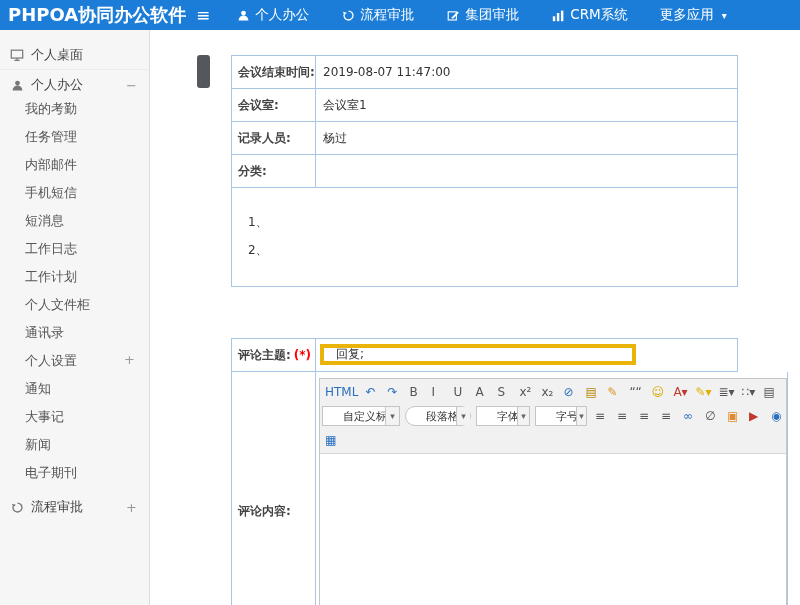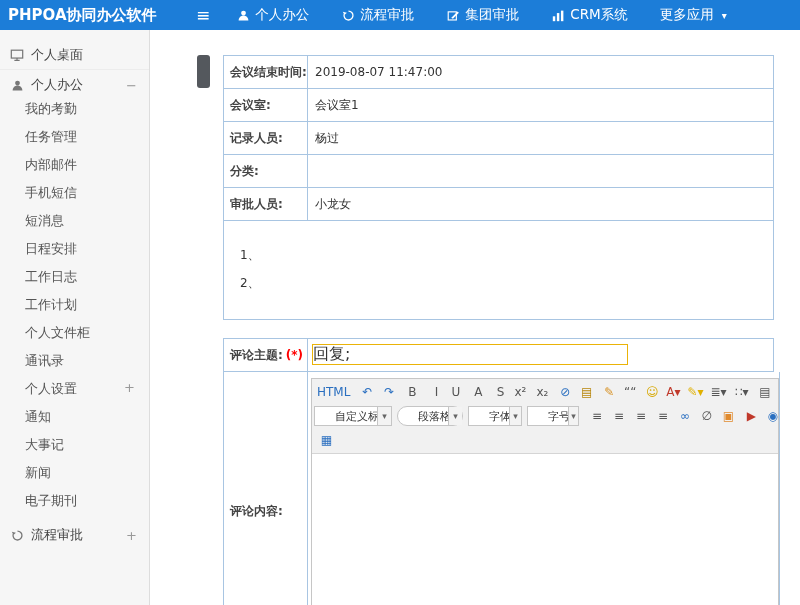--- a/index.html
+++ b/index.html
@@ -7,21 +7,21 @@
   body {
     width:800px; height:605px; overflow:hidden; position:relative;
     font-family:"DejaVu Sans","Liberation Sans",sans-serif;
     background:#fff; color:#333;
   }
   
   .topbar {
     position:absolute; top:0; left:0; width:800px; height:30px;
     background:#1c7dd8; color:#fff; display:flex; align-items:center;
   }
-  .brand { width:152px; padding-left:8px; font-size:15px; font-weight:bold; white-space:nowrap; }
+  .brand { width:152px; padding-left:8px; font-size:18px; font-weight:bold; white-space:nowrap; }
   .hamburger { margin-left:44px; font-size:17px; cursor:pointer; line-height:30px; }
   .topnav { display:flex; margin-left:26px; gap:32px; font-size:13.5px; }
   .nav-item { display:flex; align-items:center; gap:5px; cursor:pointer; white-space:nowrap; }
   .nicon { display:inline-flex; width:14px; height:14px; align-items:center; justify-content:center; }
   .nicon svg { display:block; }
   .nav-caret { font-size:10px; margin-left:3px; }
 
   
   .sidebar {
     position:absolute; top:30px; left:0; width:150px; height:575px;
@@ -39,51 +39,51 @@
     padding:0 14px 0 25px; font-size:13px; color:#555; cursor:pointer;
   }
 
   
   .content { position:absolute; left:150px; top:30px; width:650px; height:575px; background:#fff; }
   .vscroll { position:absolute; left:46px; top:0; width:15px; height:575px; }
   .vthumb { position:absolute; left:1px; top:25px; width:13px; height:33px; background:#54585d; border-radius:3px; cursor:pointer; }
 
   .pane { position:absolute; left:65px; top:0; width:585px; height:575px; }
   .form-table {
-    position:absolute; left:8px; width:551px; font-size:12px; color:#333;
+    position:absolute; left:16px; width:507px; font-size:12px; color:#333;
     border-top:1px solid #a8c5e2; border-left:1px solid #a8c5e2; background:#fff;
   }
   .form-table.first { top:25px; }
   .form-table.second { top:308px; }
   .f-row { display:flex; border-bottom:1px solid #a8c5e2; }
   .f-label {
     width:84px; min-height:32px; line-height:32px; padding-left:6px;
     border-right:1px solid #a8c5e2; font-weight:bold; color:#444; flex-shrink:0;
   }
   .f-value { flex:1; line-height:32px; padding-left:7px; border-right:1px solid #a8c5e2; }
   .f-content {
     border-bottom:1px solid #a8c5e2; border-right:1px solid #a8c5e2;
     height:99px; padding:20px 0 0 16px; line-height:28px;
   }
   .req { color:#f00; margin-left:3px; font-weight:bold; }
   .row-subject .f-value { line-height:normal; padding:5px 0 0 2px; }
   input.subject {
-    width:316px; height:21px; border:1px solid #eab308; font-size:16px;
-    padding:0 0; margin-left:2px; font-family:inherit; color:#333;
+    width:316px; height:21px; border:4px solid #eab308; font-size:12px;
+    padding:0 12px; margin-left:2px; font-family:inherit; color:#333;
   }
   .row-content { height:280px; }
   .row-content .f-label { display:flex; align-items:center; line-height:normal; }
   .row-content .f-value { line-height:normal; padding:0; }
 
   
   .editor { margin:6px 0 0 3px; width:468px; border:1px solid #c6c6c6; background:#fff; }
   .ke-toolbar { background:#f1f1f1; border-bottom:1px solid #d5d5d5; padding:1px 2px; }
   .ke-row { display:flex; align-items:center; height:24px; gap:1px; }
   .ke-btn {
-    min-width:21px; height:20px; display:inline-flex; align-items:center; justify-content:flex-end;
+    min-width:21px; height:20px; display:inline-flex; align-items:center; justify-content:flex-start;
     padding:0 2px; cursor:pointer; border:1px solid transparent; border-radius:2px;
   }
   .ke-btn .g { font-size:12px; color:#555; line-height:1; white-space:nowrap; }
   .ke-select {
     height:20px; background:#fff; border:1px solid #c5c5c5; display:inline-flex;
     align-items:center; font-size:11px; color:#333; margin-right:4px; cursor:pointer;
   }
   .ke-select .lbl { padding:0 20px; white-space:nowrap; overflow:hidden; flex:1; }
   .ke-select .car {
     width:14px; height:100%; border-left:1px solid #c5c5c5; display:flex;
@@ -187,24 +187,20 @@
       <div class="side-item">
         <span>手机短信</span>
         <span class="toggle"></span>
       </div>
 
       <div class="side-item">
         <span>短消息</span>
         <span class="toggle"></span>
       </div>
 
-      <div class="side-item">
-        <span>日程安排</span>
-        <span class="toggle"></span>
-      </div>
 
       <div class="side-item">
         <span>工作日志</span>
         <span class="toggle"></span>
       </div>
 
       <div class="side-item">
         <span>工作计划</span>
         <span class="toggle"></span>
       </div>
@@ -283,24 +279,20 @@
           <div class="f-row">
             <div class="f-label">记录人员:</div>
             <div class="f-value">杨过</div>
           </div>
 
           <div class="f-row">
             <div class="f-label">分类:</div>
             <div class="f-value"></div>
           </div>
 
-          <div class="f-row">
-            <div class="f-label">审批人员:</div>
-            <div class="f-value">小龙女</div>
-          </div>
         </div>
       <div class="f-content">
 
           <div>1、</div>
 
           <div>2、</div>
         </div>
     </div>
 
     <div class="form-table second">

